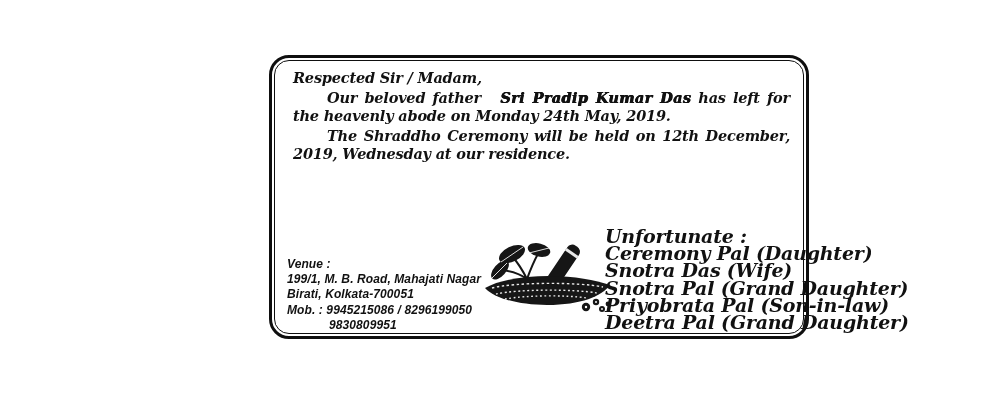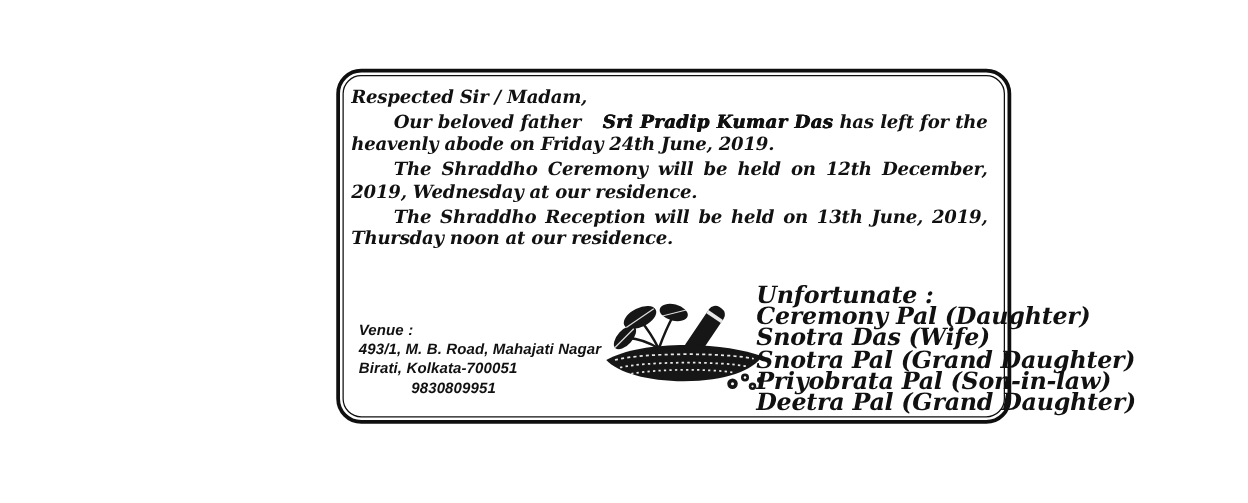--- a/index.html
+++ b/index.html
@@ -19,21 +19,21 @@
     border: 3.5px solid #0f0f0f;
     border-radius: 20px;
     padding: 2px;
     background: #ffffff;
   }
   .card-inner {
     width: 100%; height: 100%;
     border: 1.6px solid #0f0f0f;
     border-radius: 15px;
     position: relative;
-    padding: 8px 13px 0 6px;
+    padding: 8px 13px 0 18px;
   }
   .body-text {
     font-family: "DejaVu Serif", serif;
     font-style: italic;
     font-weight: bold;
     font-size: 14.5px;
     line-height: 17.4px;
     text-align: justify;
     letter-spacing: -0.2px;
   }
@@ -76,29 +76,29 @@
   }
 </style>
 </head>
 <body>
 
 <div class="card">
   <div class="card-inner">
 
     <div class="body-text">
       <p>Respected Sir / Madam,</p>
-      <p class="indent spaced"><span>Our beloved father </span><span class="strong-name">Sri Pradip Kumar Das</span><span> has left for the heavenly abode on Friday 24th June, 2019.</span></p>
+      <p class="indent spaced"><span>Our beloved father </span><span class="strong-name">Sri Pradip Kumar Das</span><span> has left for the heavenly abode on Monday 24th May, 2019.</span></p>
       <p class="indent spaced">The Shraddho Ceremony will be held on 12th December, 2019, Wednesday at our residence.</p>
-      <p class="indent spaced">The Shraddho Reception will be held on 13th June, 2019, Thursday noon at our residence.</p>
     </div>
 
     <div class="venue">
       <div>Venue :</div>
-      <div>493/1, M. B. Road, Mahajati Nagar</div>
+      <div>199/1, M. B. Road, Mahajati Nagar</div>
       <div>Birati, Kolkata-700051</div>
+      <div>Mob. : 9945215086 / 8296199050</div>
       <div class="mob2">9830809951</div>
     </div>
 
     <div class="lamp">
       <svg width="132" height="82" viewBox="0 0 132 82" xmlns="http://www.w3.org/2000/svg">
 
         <g transform="rotate(34 82 24)">
           <rect x="74" y="2" width="14" height="46" rx="6" fill="#161616"></rect>
           <rect x="74" y="9" width="14" height="3" fill="#ffffff" opacity="0.9"></rect>
         </g>

